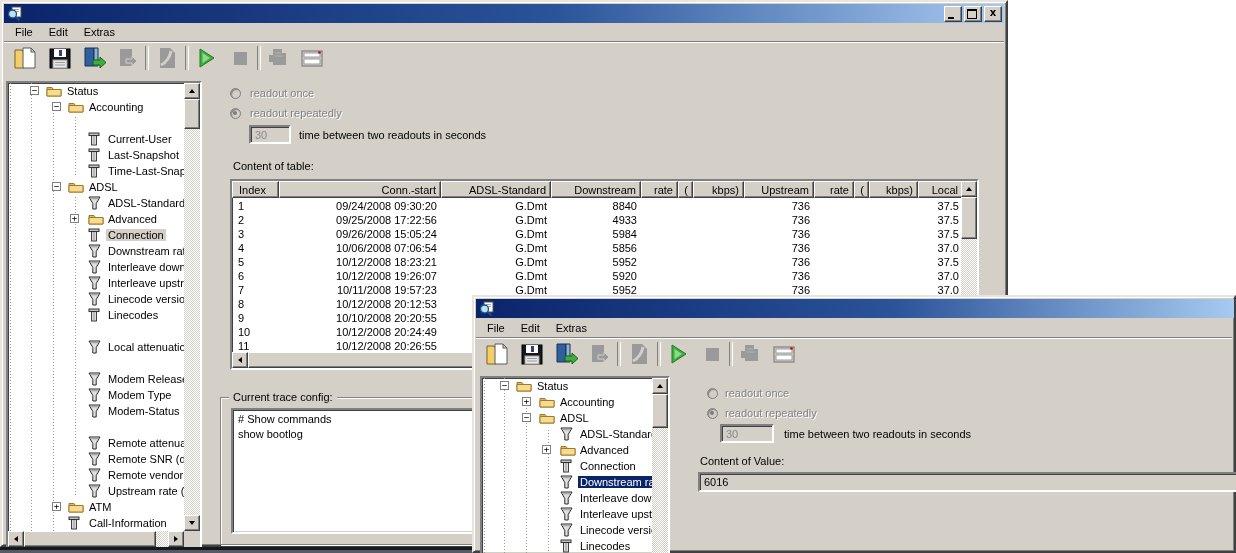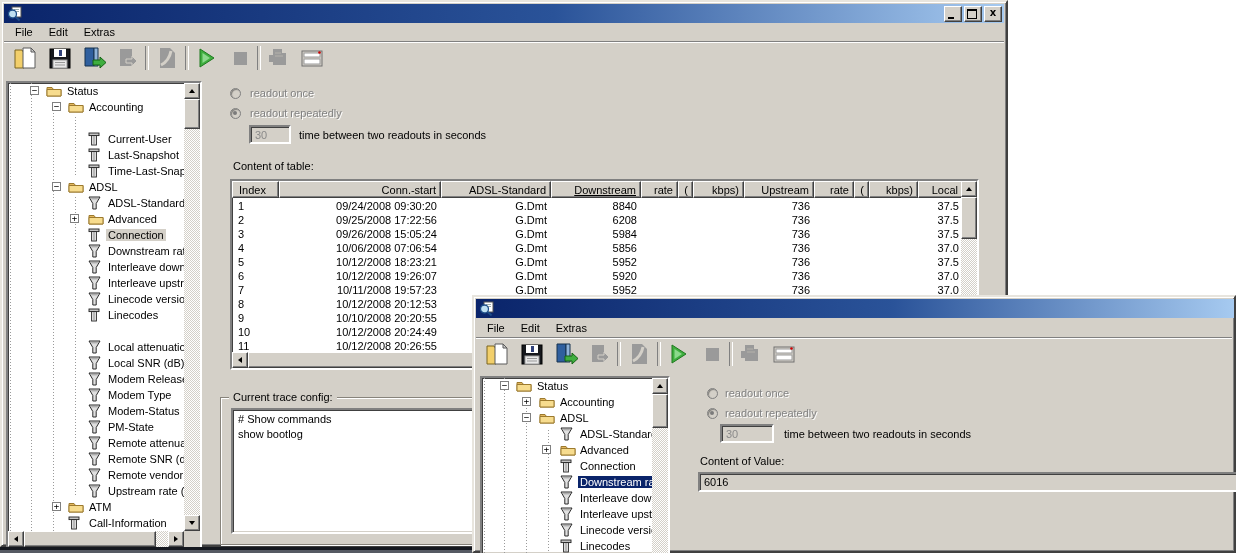--- a/index.html
+++ b/index.html
@@ -309,29 +309,20 @@
           </div>
           <div class="tree-row" style="top: 256px;">
             <span class="tree-ico" style="left: 80px;">
               <svg width="13" height="14" viewBox="0 0 13 14">
                 <path d="M1 1 H12 L8.2 7.5 V13 H4.8 V7.5 Z" fill="#e0e0e0" stroke="#222" stroke-width="0.95"></path>
                 <line x1="3.2" y1="2.8" x2="9.8" y2="2.8" stroke="#999"></line>
               </svg>
             </span>
             <span class="tree-label" style="left: 98px;">Local attenuation</span>
           </div>
-          <div class="tree-row" style="top: 272px;">
-            <span class="tree-ico" style="left: 80px;">
-              <svg width="13" height="14" viewBox="0 0 13 14">
-                <path d="M1 1 H12 L8.2 7.5 V13 H4.8 V7.5 Z" fill="#e0e0e0" stroke="#222" stroke-width="0.95"></path>
-                <line x1="3.2" y1="2.8" x2="9.8" y2="2.8" stroke="#999"></line>
-              </svg>
-            </span>
-            <span class="tree-label" style="left: 98px;">Local SNR (dB)</span>
-          </div>
           <div class="tree-row" style="top: 288px;">
             <span class="tree-ico" style="left: 80px;">
               <svg width="13" height="14" viewBox="0 0 13 14">
                 <path d="M1 1 H12 L8.2 7.5 V13 H4.8 V7.5 Z" fill="#e0e0e0" stroke="#222" stroke-width="0.95"></path>
                 <line x1="3.2" y1="2.8" x2="9.8" y2="2.8" stroke="#999"></line>
               </svg>
             </span>
             <span class="tree-label" style="left: 98px;">Modem Release</span>
           </div>
           <div class="tree-row" style="top: 320px;">
@@ -344,29 +335,20 @@
             <span class="tree-label" style="left: 98px;">Modem-Status</span>
           </div>
           <div class="tree-row" style="top: 304px;">
             <span class="tree-ico" style="left: 80px;">
               <svg width="13" height="14" viewBox="0 0 13 14">
                 <path d="M1 1 H12 L8.2 7.5 V13 H4.8 V7.5 Z" fill="#e0e0e0" stroke="#222" stroke-width="0.95"></path>
                 <line x1="3.2" y1="2.8" x2="9.8" y2="2.8" stroke="#999"></line>
               </svg>
             </span>
             <span class="tree-label" style="left: 98px;">Modem Type</span>
-          </div>
-          <div class="tree-row" style="top: 336px;">
-            <span class="tree-ico" style="left: 80px;">
-              <svg width="13" height="14" viewBox="0 0 13 14">
-                <path d="M1 1 H12 L8.2 7.5 V13 H4.8 V7.5 Z" fill="#e0e0e0" stroke="#222" stroke-width="0.95"></path>
-                <line x1="3.2" y1="2.8" x2="9.8" y2="2.8" stroke="#999"></line>
-              </svg>
-            </span>
-            <span class="tree-label" style="left: 98px;">PM-State</span>
           </div>
           <div class="tree-row" style="top: 352px;">
             <span class="tree-ico" style="left: 80px;">
               <svg width="13" height="14" viewBox="0 0 13 14">
                 <path d="M1 1 H12 L8.2 7.5 V13 H4.8 V7.5 Z" fill="#e0e0e0" stroke="#222" stroke-width="0.95"></path>
                 <line x1="3.2" y1="2.8" x2="9.8" y2="2.8" stroke="#999"></line>
               </svg>
             </span>
             <span class="tree-label" style="left: 98px;">Remote attenuati</span>
           </div>
@@ -456,21 +438,21 @@
     <span class="field sunken" style="left:247px;top:123px;width:42px;height:19px">30</span>
     <span class="lbl" style="left:297px;top:127px">time between two readouts in seconds</span>
 
     <span class="lbl" style="left:231px;top:158px">Content of table:</span>
 
     <div class="table-wrap sunken" style="left:228px;top:177px;width:749px;height:191px">
       <div id="conn-table-head" style="position:absolute;left:0;top:0;right:16px;height:17px">
           <div class="th left" style="left: 0px; width: 47px;">Index</div>
           <div class="th" style="left: 47px; width: 162px;">Conn.-start</div>
           <div class="th" style="left: 209px; width: 110px;">ADSL-Standard</div>
-          <div class="th" style="left: 319px; width: 90px; text-decoration: underline;">Downstream</div>
+          <div class="th" style="left: 319px; width: 90px;">Downstream</div>
           <div class="th" style="left: 409px; width: 37px;">rate</div>
           <div class="th" style="left: 446px; width: 15px;">(</div>
           <div class="th" style="left: 461px; width: 51px;">kbps)</div>
           <div class="th" style="left: 512px; width: 70px;">Upstream</div>
           <div class="th" style="left: 582px; width: 40px;">rate</div>
           <div class="th" style="left: 622px; width: 15px;">(</div>
           <div class="th" style="left: 637px; width: 49px;">kbps)</div>
           <div class="th" style="left: 686px; width: 45px;">Local</div>
         </div>
       <div id="conn-table-body" style="position:absolute;left:0;top:17px;right:16px;bottom:16px;overflow:hidden">
@@ -479,21 +461,21 @@
             <div class="td" style="left: 47px; width: 162px;">09/24/2008 09:30:20</div>
             <div class="td" style="left: 209px; width: 110px;">G.Dmt</div>
             <div class="td" style="left: 319px; width: 90px;">8840</div>
             <div class="td" style="left: 512px; width: 70px;">736</div>
             <div class="td" style="left: 686px; width: 45px;">37.5</div>
           </div>
           <div style="position: absolute; left: 0px; right: 0px; top: 15px; height: 14px;">
             <div class="td left" style="left: 0px; width: 47px;">2</div>
             <div class="td" style="left: 47px; width: 162px;">09/25/2008 17:22:56</div>
             <div class="td" style="left: 209px; width: 110px;">G.Dmt</div>
-            <div class="td" style="left: 319px; width: 90px;">6208</div>
+            <div class="td" style="left: 319px; width: 90px;">4933</div>
             <div class="td" style="left: 512px; width: 70px;">736</div>
             <div class="td" style="left: 686px; width: 45px;">37.5</div>
           </div>
           <div style="position: absolute; left: 0px; right: 0px; top: 29px; height: 14px;">
             <div class="td left" style="left: 0px; width: 47px;">3</div>
             <div class="td" style="left: 47px; width: 162px;">09/26/2008 15:05:24</div>
             <div class="td" style="left: 209px; width: 110px;">G.Dmt</div>
             <div class="td" style="left: 319px; width: 90px;">5984</div>
             <div class="td" style="left: 512px; width: 70px;">736</div>
             <div class="td" style="left: 686px; width: 45px;">37.5</div>

